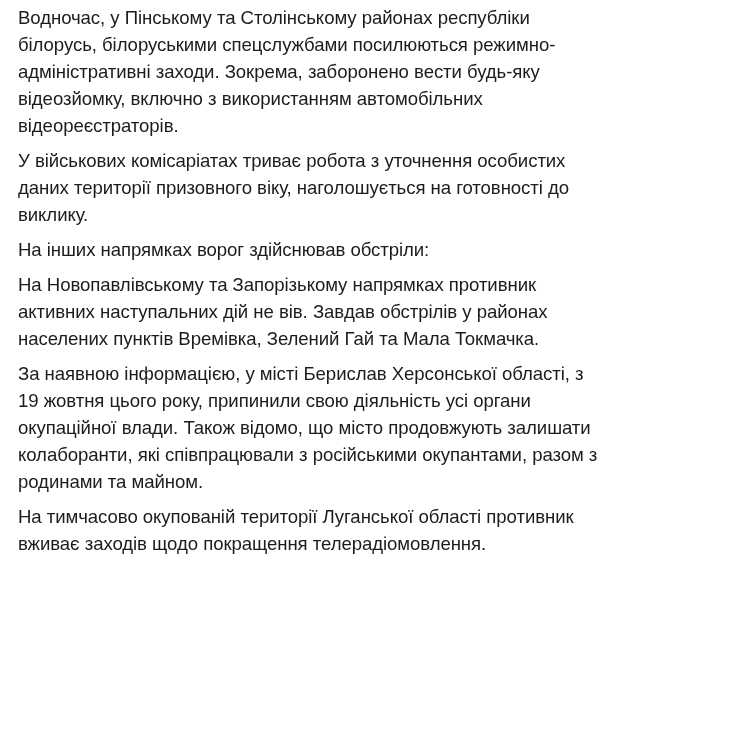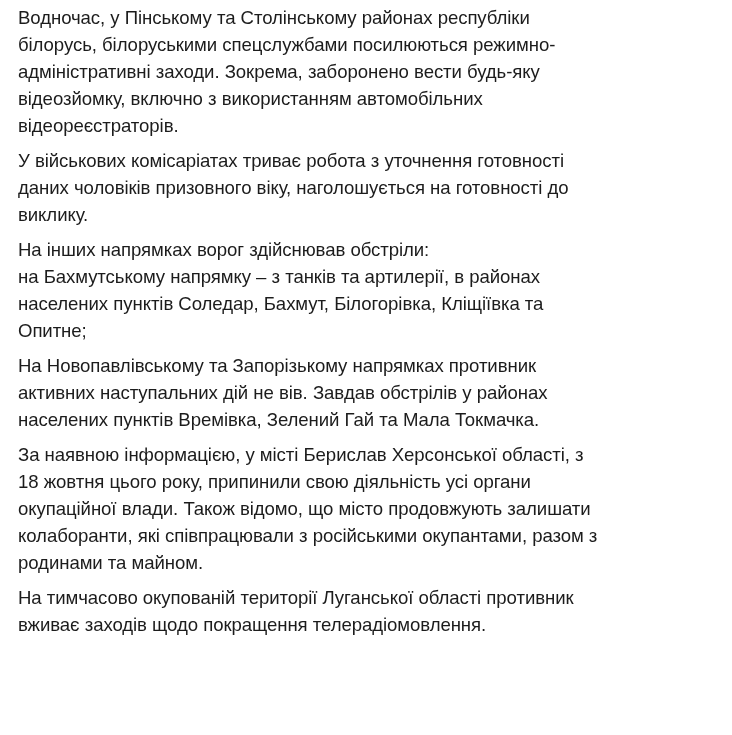--- a/index.html
+++ b/index.html
@@ -46,28 +46,27 @@
   }
 </style>
 </head>
 <body>
 
 <div class="page" style="background: rgb(255, 255, 255); color: rgb(28, 28, 28);">
   <article class="article">
 
     <p class="para">Водночас, у Пінському та Столінському районах республіки білорусь, білоруськими спецслужбами посилюються режимно-адміністративні заходи. Зокрема, заборонено вести будь-яку відеозйомку, включно з використанням автомобільних відеореєстраторів.</p>
 
-    <p class="para">У військових комісаріатах триває робота з уточнення готовності даних чоловіків призовного віку, наголошується на готовності до виклику.</p>
+    <p class="para">У військових комісаріатах триває робота з уточнення особистих даних території призовного віку, наголошується на готовності до виклику.</p>
 
     <p class="para">
       <span class="line-break">На інших напрямках ворог здійснював обстріли:</span>
-      <span class="line-break">на Бахмутському напрямку – з танків та артилерії, в районах населених пунктів Соледар, Бахмут, Білогорівка, Кліщіївка та Опитне;</span>
     </p>
 
     <p class="para">На Новопавлівському та Запорізькому напрямках противник активних наступальних дій не вів. Завдав обстрілів у районах населених пунктів Времівка, Зелений Гай та Мала Токмачка.</p>
 
 
-    <p class="para">За наявною інформацією, у місті Берислав Херсонської області, з 18 жовтня цього року, припинили свою діяльність усі органи окупаційної влади. Також відомо, що місто продовжують залишати колаборанти, які співпрацювали з російськими окупантами, разом з родинами та майном.</p>
+    <p class="para">За наявною інформацією, у місті Берислав Херсонської області, з 19 жовтня цього року, припинили свою діяльність усі органи окупаційної влади. Також відомо, що місто продовжують залишати колаборанти, які співпрацювали з російськими окупантами, разом з родинами та майном.</p>
 
     <p class="para">На тимчасово окупованій території Луганської області противник вживає заходів щодо покращення телерадіомовлення.</p>
 
   </article>
 </div>
 
 </body></html>

